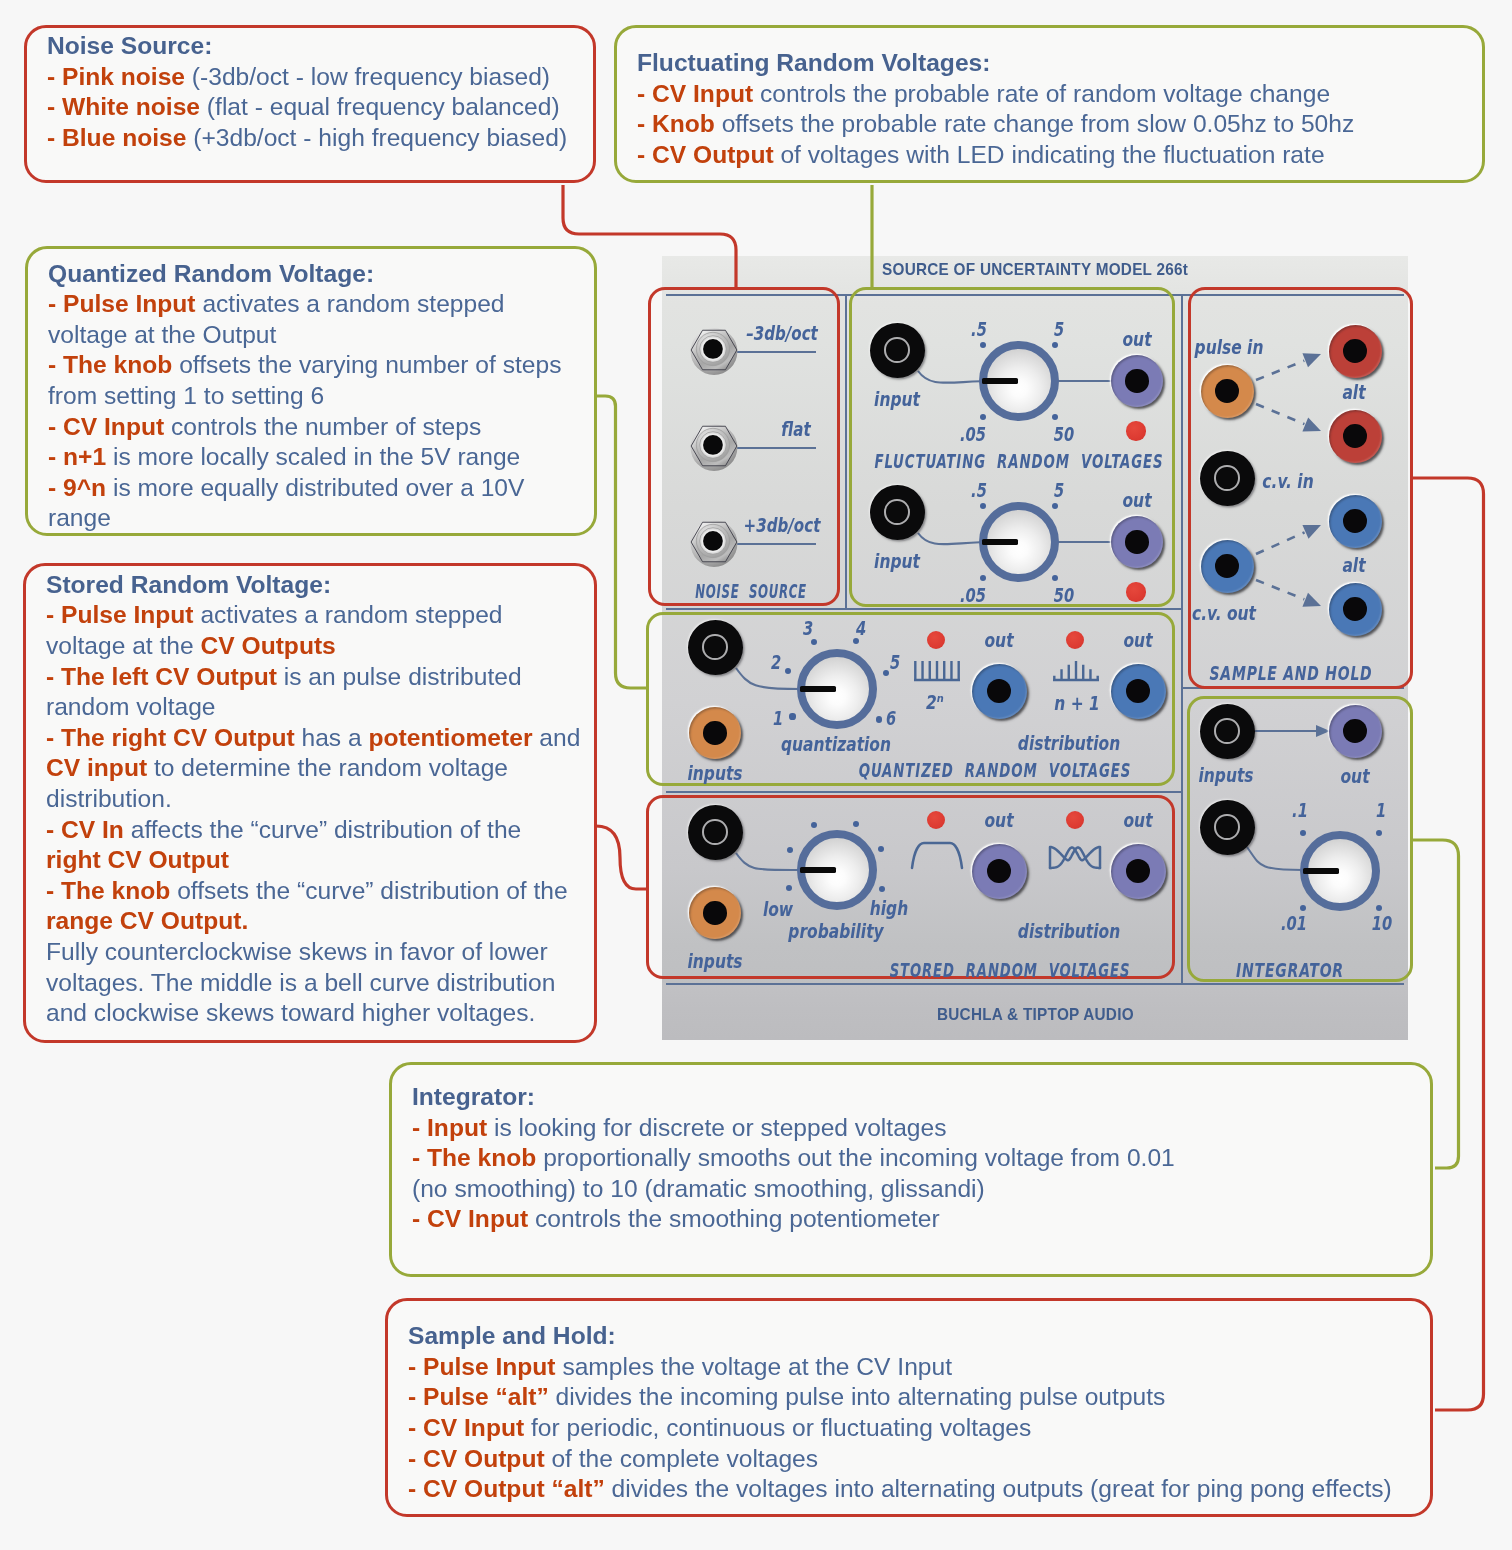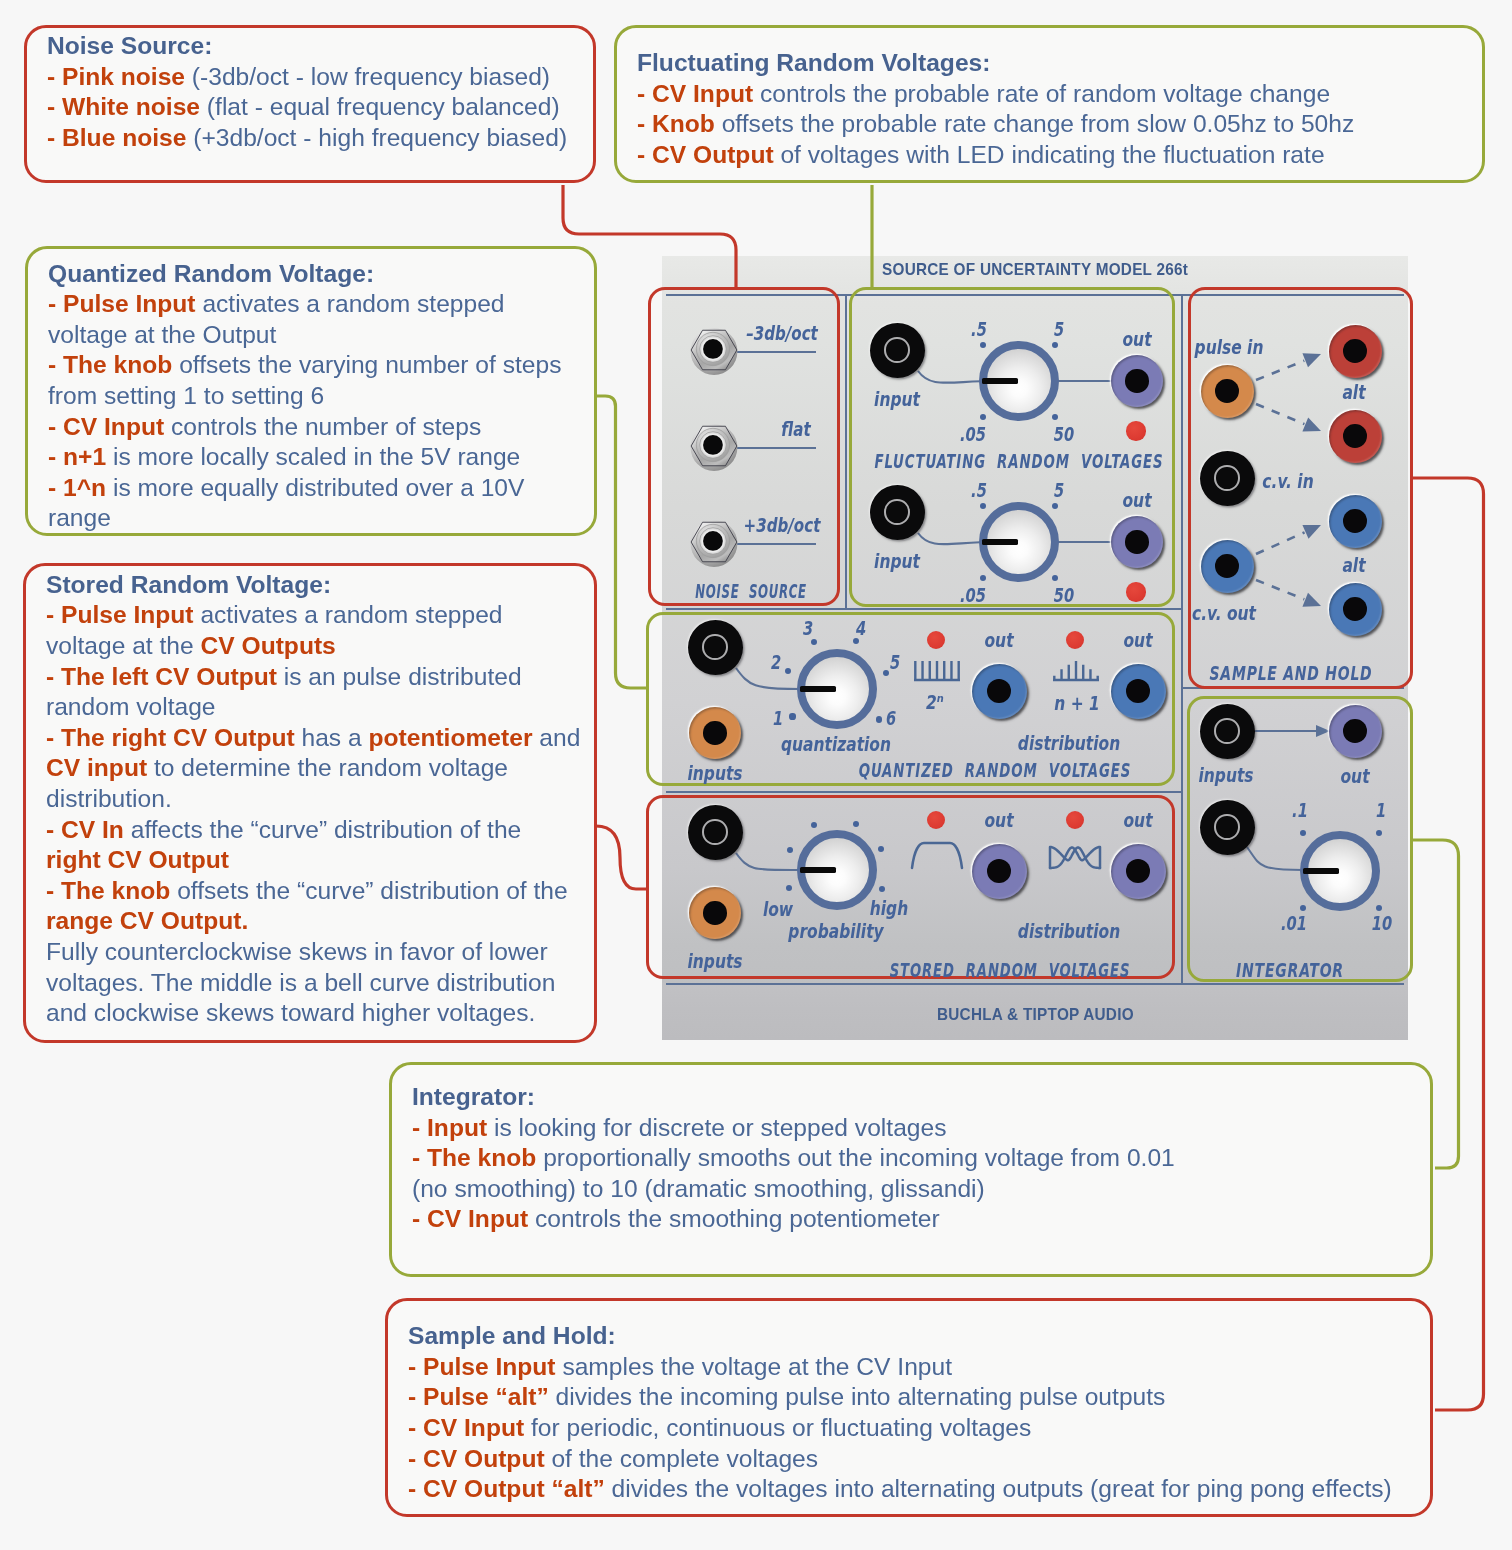--- a/index.html
+++ b/index.html
@@ -66,21 +66,21 @@
     </div>
 <div class="callout olive" style="left:25px;top:246px;width:572px;height:290px;">
       <div class="body" style="padding-top:9.7px">
         <div class="hdr">Quantized Random Voltage:</div>
         <div><b>- Pulse Input</b><span> activates a random stepped</span></div>
         <div><span>voltage at the Output</span></div>
         <div><b>- The knob</b><span> offsets the varying number of steps</span></div>
         <div><span>from setting 1 to setting 6</span></div>
         <div><b>- CV Input</b><span> controls the number of steps</span></div>
         <div><b>- n+1</b><span> is more locally scaled in the 5V range</span></div>
-        <div><b>- 1^n</b><span> is more equally distributed over a 10V</span></div>
+        <div><b>- 9^n</b><span> is more equally distributed over a 10V</span></div>
         <div><span>range</span></div>
       </div>
     </div>
 <div class="callout" style="left:23px;top:563px;width:574px;height:480px;">
       <div class="body" style="padding-top:3.9px">
         <div class="hdr">Stored Random Voltage:</div>
         <div><b>- Pulse Input</b><span> activates a random stepped</span></div>
         <div><span>voltage at the </span><b>CV Outputs</b></div>
         <div><b>- The left CV Output</b><span> is an pulse distributed</span></div>
         <div><span>random voltage</span></div>

